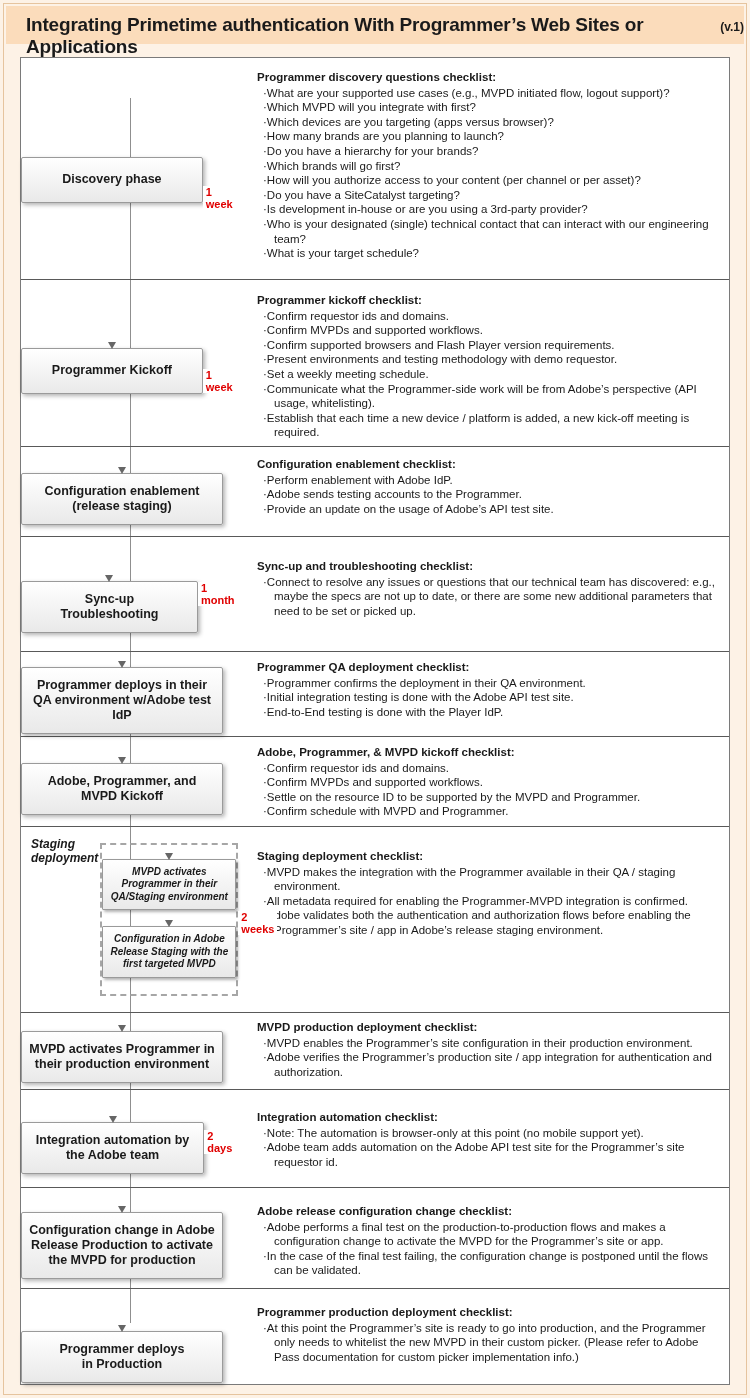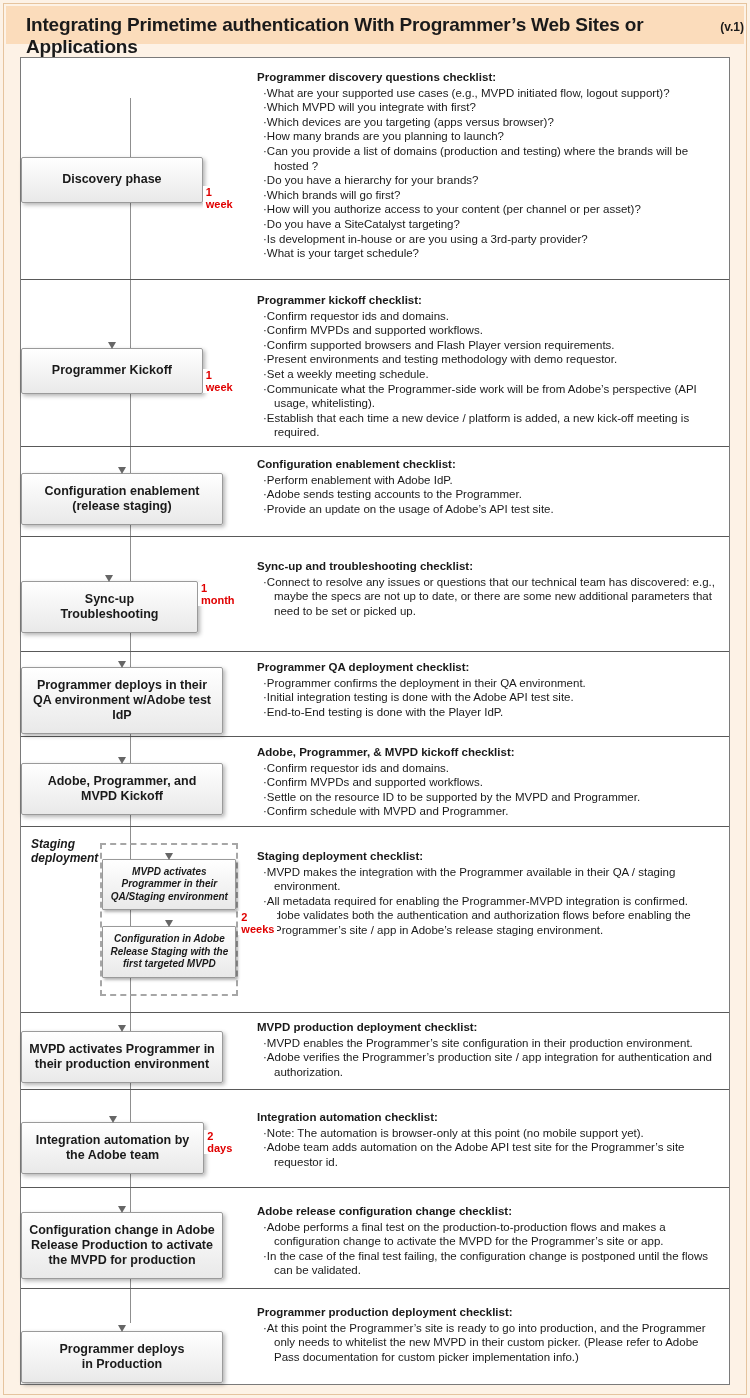--- a/index.html
+++ b/index.html
@@ -46,26 +46,26 @@
         <div class="vline"></div>
         <div class="pbox" style="margin-top:22px">Discovery phase</div>
         <div class="duration" style="margin-top:58px">1 week</div>
       </div>
       <div class="checks">
         <div class="ctitle">Programmer discovery questions checklist:</div>
         <div class="citem">What are your supported use cases (e.g., MVPD initiated flow, logout support)?</div>
         <div class="citem">Which MVPD will you integrate with first?</div>
         <div class="citem">Which devices are you targeting (apps versus browser)?</div>
         <div class="citem">How many brands are you planning to launch?</div>
-        <div class="citem">Can you provide a list of domains (production and testing) where the brands will be hosted ?</div>
         <div class="citem">Do you have a hierarchy for your brands?</div>
         <div class="citem">Which brands will go first?</div>
         <div class="citem">How will you authorize access to your content (per channel or per asset)?</div>
         <div class="citem">Do you have a SiteCatalyst targeting?</div>
         <div class="citem">Is development in-house or are you using a 3rd-party provider?</div>
+        <div class="citem">Who is your designated (single) technical contact that can interact with our engineering team?</div>
         <div class="citem">What is your target schedule?</div>
       </div>
     </div>
 
     <div class="row" style="min-height:152px">
       <div class="lane">
         <div class="vline"></div>
         <div class="pbox" style="margin-top:16px"><span class="arrow"></span><span>Programmer Kickoff</span></div>
         <div class="duration" style="margin-top:36px">1 week</div>
       </div>

